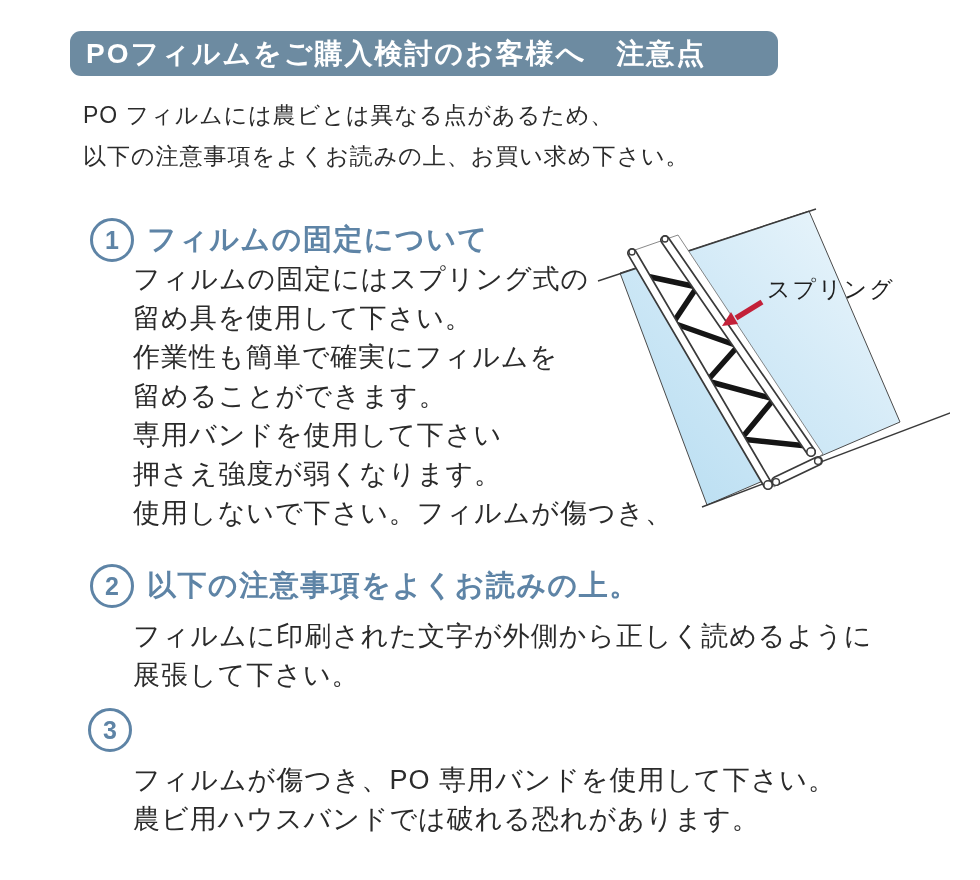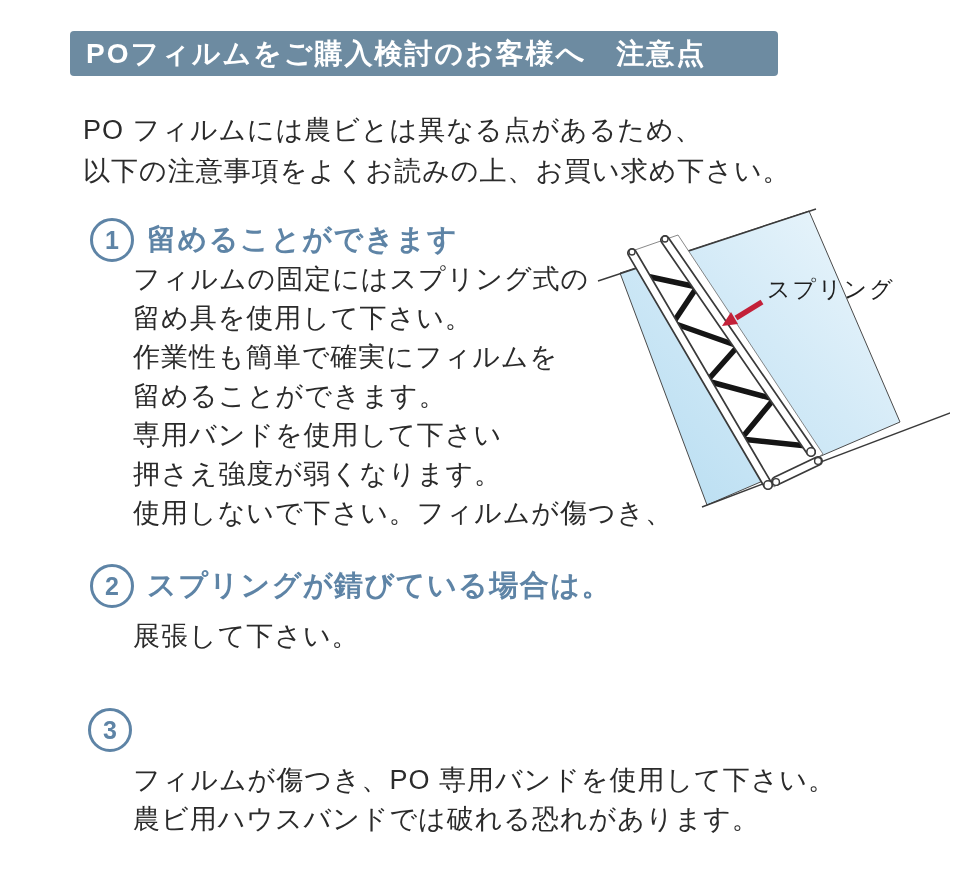--- a/index.html
+++ b/index.html
@@ -15,36 +15,36 @@
     overflow: hidden;
   }
 
   
   .title-bar {
     position: absolute;
     left: 70px; top: 31px;
     width: 708px; height: 45px;
     background: var(--header-bg, #6d8ba1);
     color: var(--header-text, #ffffff);
-    border-radius: 4px;
+    border-radius: 11px;
     display: flex;
     align-items: center;
     padding-left: 16px;
     box-sizing: border-box;
     font-size: 28px;
     font-weight: bold;
     letter-spacing: 2px;
     white-space: nowrap;
   }
 
   
   .intro {
     position: absolute;
-    left: 83px; top: 110px;
-    font-size: 27px;
+    left: 83px; top: 95px;
+    font-size: 23px;
     line-height: 41px;
     letter-spacing: 1px;
     color: var(--body-text, #2b2b2b);
     white-space: nowrap;
   }
 
   
   .sec-head {
     position: absolute;
     display: flex;
@@ -109,21 +109,21 @@
     <span>POフィルムをご購入検討のお客様へ　注意点</span>
   </div>
 
   <div class="intro">
     <div>PO フィルムには農ビとは異なる点があるため、</div>
     <div>以下の注意事項をよくお読みの上、お買い求め下さい。</div>
   </div>
 
   <div class="sec-head sec1-head">
     <div class="num">1</div>
-    <div class="sec-heading">留めることができます</div>
+    <div class="sec-heading">フィルムの固定について</div>
   </div>
   <div class="sec-body sec1-body">
     <div>フィルムの固定にはスプリング式の</div>
     <div>留め具を使用して下さい。</div>
     <div>作業性も簡単で確実にフィルムを</div>
     <div>留めることができます。</div>
     <div>専用バンドを使用して下さい</div>
     <div>押さえ強度が弱くなります。</div>
     <div>使用しないで下さい。フィルムが傷つき、</div>
   </div>
@@ -163,23 +163,24 @@
     <circle cx="228" cy="268" r="3.4" fill="#ffffff" stroke="#3a3a3a" stroke-width="1.4"></circle>
 
     <line x1="172" y1="109" x2="146" y2="125" stroke-width="5.5" stroke-linecap="butt" stroke="#c32139"></line>
     <polygon points="132,133 141,119 148,131" fill="#c32139"></polygon>
 
     <text x="177" y="104" class="spring-label-text">スプリング</text>
   </svg>
 
   <div class="sec-head sec2-head">
     <div class="num">2</div>
-    <div class="sec-heading">スプリングが錆びている場合は。</div>
+    <div class="sec-heading">以下の注意事項をよくお読みの上。</div>
   </div>
   <div class="sec-body sec2-body">
+    <div>フィルムに印刷された文字が外側から正しく読めるように</div>
     <div>展張して下さい。</div>
   </div>
 
   <div class="sec-head sec3-head">
     <div class="num">3</div>
   </div>
   <div class="sec-body sec3-body">
     <div>フィルムが傷つき、PO 専用バンドを使用して下さい。</div>
     <div>農ビ用ハウスバンドでは破れる恐れがあります。</div>
   </div>

